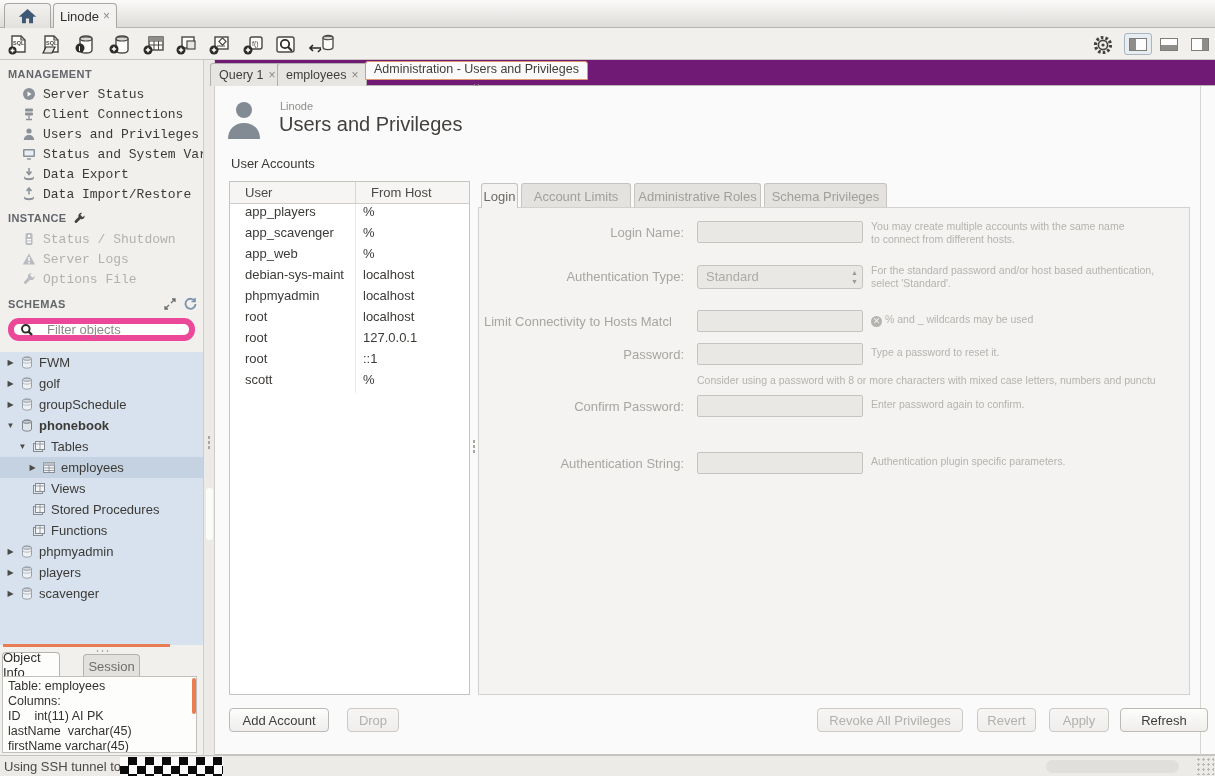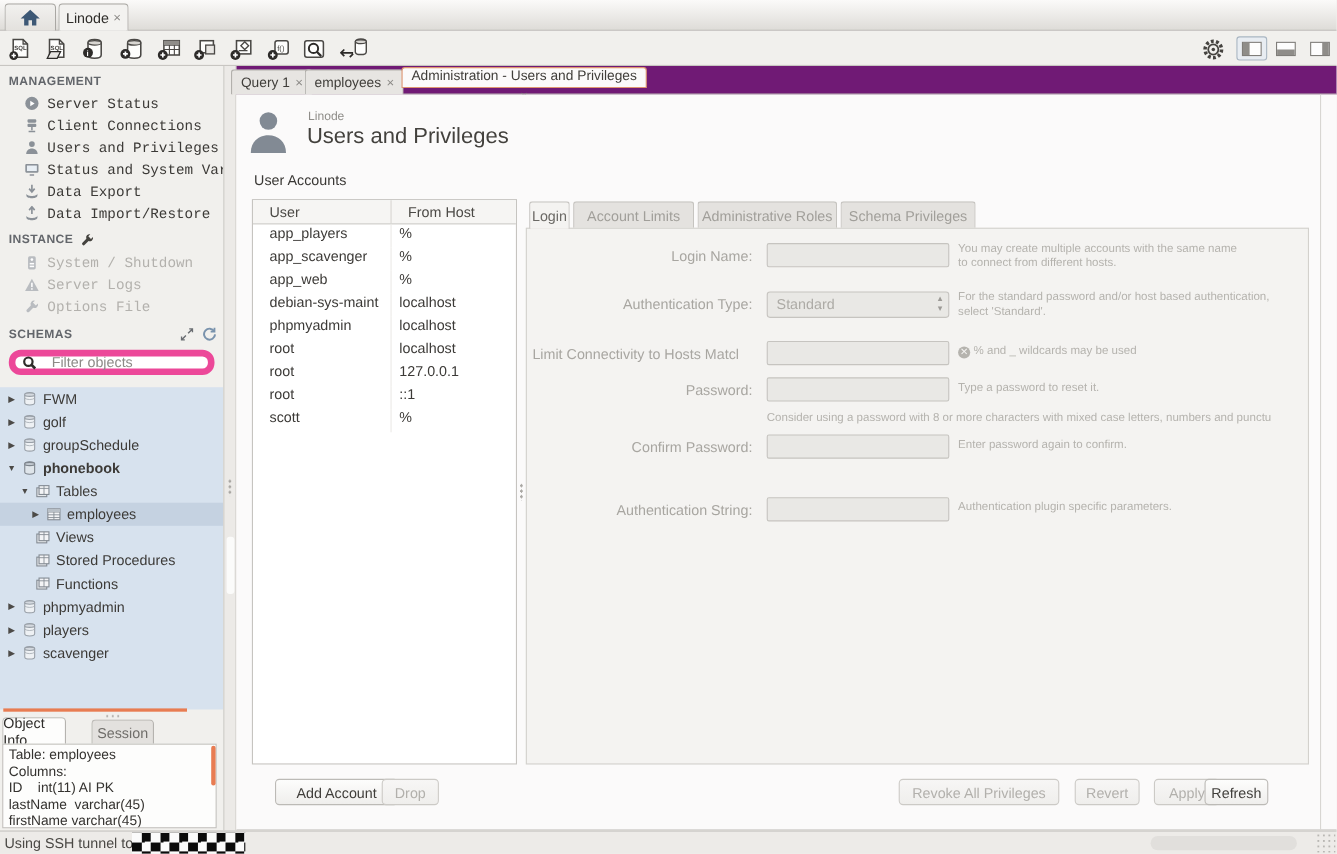--- a/index.html
+++ b/index.html
@@ -338,21 +338,21 @@
   </div>
   <div class="sideitem disabled">
     <span>
         <svg width="14" height="14" viewBox="0 0 14 14">
           <rect x="3.5" y="1" width="7" height="12" rx="1.5" fill="#b9bcc0"></rect>
           <circle cx="7" cy="4" r="1.2" fill="#fff"></circle>
           <rect x="5" y="7" width="4" height="1.4" fill="#fff"></rect>
           <rect x="5" y="9.5" width="4" height="1.4" fill="#fff"></rect>
         </svg>
       </span>
-    <span class="lbl">System / Shutdown</span>
+    <span class="lbl">Status / Shutdown</span>
   </div>
   <div class="sideitem disabled">
     <span>
         <svg width="14" height="14" viewBox="0 0 14 14">
           <path d="M7 1.5 L13.2 12.5 H0.8 Z" fill="#b9bcc0"></path>
           <rect x="6.3" y="5" width="1.4" height="4" fill="#fff"></rect>
           <rect x="6.3" y="10" width="1.4" height="1.4" fill="#fff"></rect>
         </svg>
       </span>
     <span class="lbl">Server Logs</span>
@@ -664,36 +664,36 @@
 
       <div class="flabel" style="top:191px">Confirm Password:</div>
       <div class="finput" style="top:187px"></div>
       <div class="fhelp" style="top:190px">Enter password again to confirm.</div>
 
       <div class="flabel" style="top:248px">Authentication String:</div>
       <div class="finput" style="top:244px"></div>
       <div class="fhelp" style="top:247px">Authentication plugin specific parameters.</div>
     </div>
 
-    <div class="btn" style="left:35px; width:112px">
+    <div class="btn" style="left:14px; width:100px">
         <span>Add Account</span>
       </div>
     <div class="btn disabled" style="left:132px; width:52px">
         <span>Drop</span>
       </div>
     <div class="btn disabled" style="left:602px; width:146px">
         <span>Revoke All Privileges</span>
       </div>
     <div class="btn disabled" style="left:762px; width:59px">
         <span>Revert</span>
       </div>
     <div class="btn disabled" style="left:834px; width:60px">
         <span>Apply</span>
       </div>
-    <div class="btn" style="left:880px; width:58px">
+    <div class="btn" style="left:905px; width:88px">
         <span>Refresh</span>
       </div>
   </div>
 </div>
 
 <div id="statusbar">
   <span id="status-text">Using SSH tunnel to</span>
   <span id="redaction"></span>
   <span id="status-pill"></span>
   <span id="resize-grip"></span>

